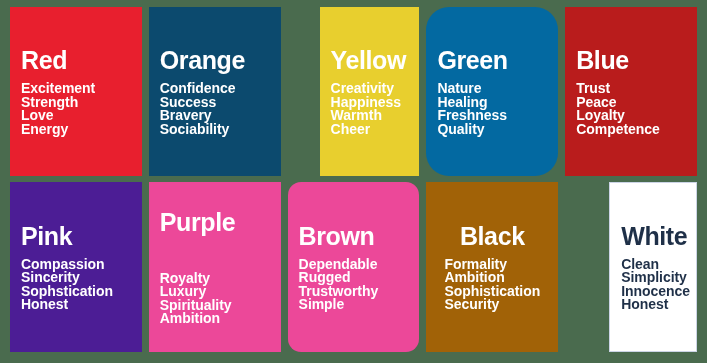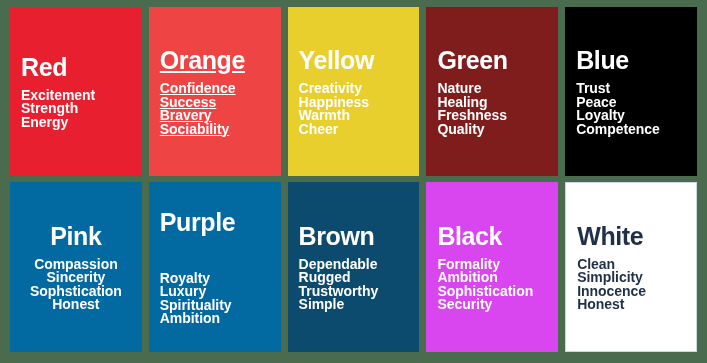--- a/index.html
+++ b/index.html
@@ -49,98 +49,100 @@
   }
   .card-traits li {
     font-size: 14px;
     font-weight: bold;
     line-height: 13.4px;
     white-space: nowrap;
     letter-spacing: -0.05px;
   }
   .card.is-white {
     border: 1px solid #ccd4e6;
+    margin-left: 44px;
   }
 </style>
 </head>
 <body>
 
 <div id="grid" style="background: rgb(74, 107, 78);">
     <div class="card" style="background: rgb(232, 31, 46); color: rgb(255, 255, 255);">
       <div class="card-title">Red</div>
       <ul class="card-traits">
         <li>Excitement</li>
         <li>Strength</li>
+        <li>Love</li>
         <li>Energy</li>
       </ul>
     </div>
-    <div class="card" style="background: #ef4444; color: rgb(255, 255, 255); text-decoration: underline;">
+    <div class="card" style="background: #0c4a6e; color: rgb(255, 255, 255);">
       <div class="card-title">Orange</div>
       <ul class="card-traits">
         <li>Confidence</li>
         <li>Success</li>
         <li>Bravery</li>
         <li>Sociability</li>
       </ul>
     </div>
-    <div class="card" style="background: rgb(232, 207, 46); color: rgb(255, 255, 255);">
+    <div class="card" style="background: rgb(232, 207, 46); color: rgb(255, 255, 255); margin-left: 32px;">
       <div class="card-title">Yellow</div>
       <ul class="card-traits">
         <li>Creativity</li>
         <li>Happiness</li>
         <li>Warmth</li>
         <li>Cheer</li>
       </ul>
     </div>
-    <div class="card" style="background: #7f1d1d; color: rgb(255, 255, 255);">
+    <div class="card" style="background: #0369a1; color: rgb(255, 255, 255); border-radius: 23px;">
       <div class="card-title">Green</div>
       <ul class="card-traits">
         <li>Nature</li>
         <li>Healing</li>
         <li>Freshness</li>
         <li>Quality</li>
       </ul>
     </div>
-    <div class="card" style="background: #000000; color: rgb(255, 255, 255); justify-content: center;">
+    <div class="card" style="background: #b91c1c; color: rgb(255, 255, 255); justify-content: center;">
       <div class="card-title">Blue</div>
       <ul class="card-traits">
         <li>Trust</li>
         <li>Peace</li>
         <li>Loyalty</li>
         <li>Competence</li>
       </ul>
     </div>
-    <div class="card" style="background: #0369a1; color: rgb(255, 255, 255); text-align: center;">
+    <div class="card" style="background: #4c1d95; color: rgb(255, 255, 255);">
       <div class="card-title">Pink</div>
       <ul class="card-traits">
         <li>Compassion</li>
         <li>Sincerity</li>
         <li>Sophstication</li>
         <li>Honest</li>
       </ul>
     </div>
-    <div class="card" style="background: #0369a1; color: rgb(255, 255, 255); gap: 28px;">
+    <div class="card" style="background: #ec4899; color: rgb(255, 255, 255); gap: 28px;">
       <div class="card-title">Purple</div>
       <ul class="card-traits">
         <li>Royalty</li>
         <li>Luxury</li>
         <li>Spirituality</li>
         <li>Ambition</li>
       </ul>
     </div>
-    <div class="card" style="background: #0c4a6e; color: rgb(255, 255, 255);">
+    <div class="card" style="background: #ec4899; color: rgb(255, 255, 255); border-radius: 13px;">
       <div class="card-title">Brown</div>
       <ul class="card-traits">
         <li>Dependable</li>
         <li>Rugged</li>
         <li>Trustworthy</li>
         <li>Simple</li>
       </ul>
     </div>
-    <div class="card" style="background: #d946ef; color: rgb(255, 255, 255);">
+    <div class="card" style="background: #a16207; color: rgb(255, 255, 255); align-items: center;">
       <div class="card-title">Black</div>
       <ul class="card-traits">
         <li>Formality</li>
         <li>Ambition</li>
         <li>Sophistication</li>
         <li>Security</li>
       </ul>
     </div>
     <div class="card is-white" style="background: rgb(255, 255, 255); color: rgb(31, 48, 72); border-color: rgb(204, 212, 230);">
       <div class="card-title">White</div>

